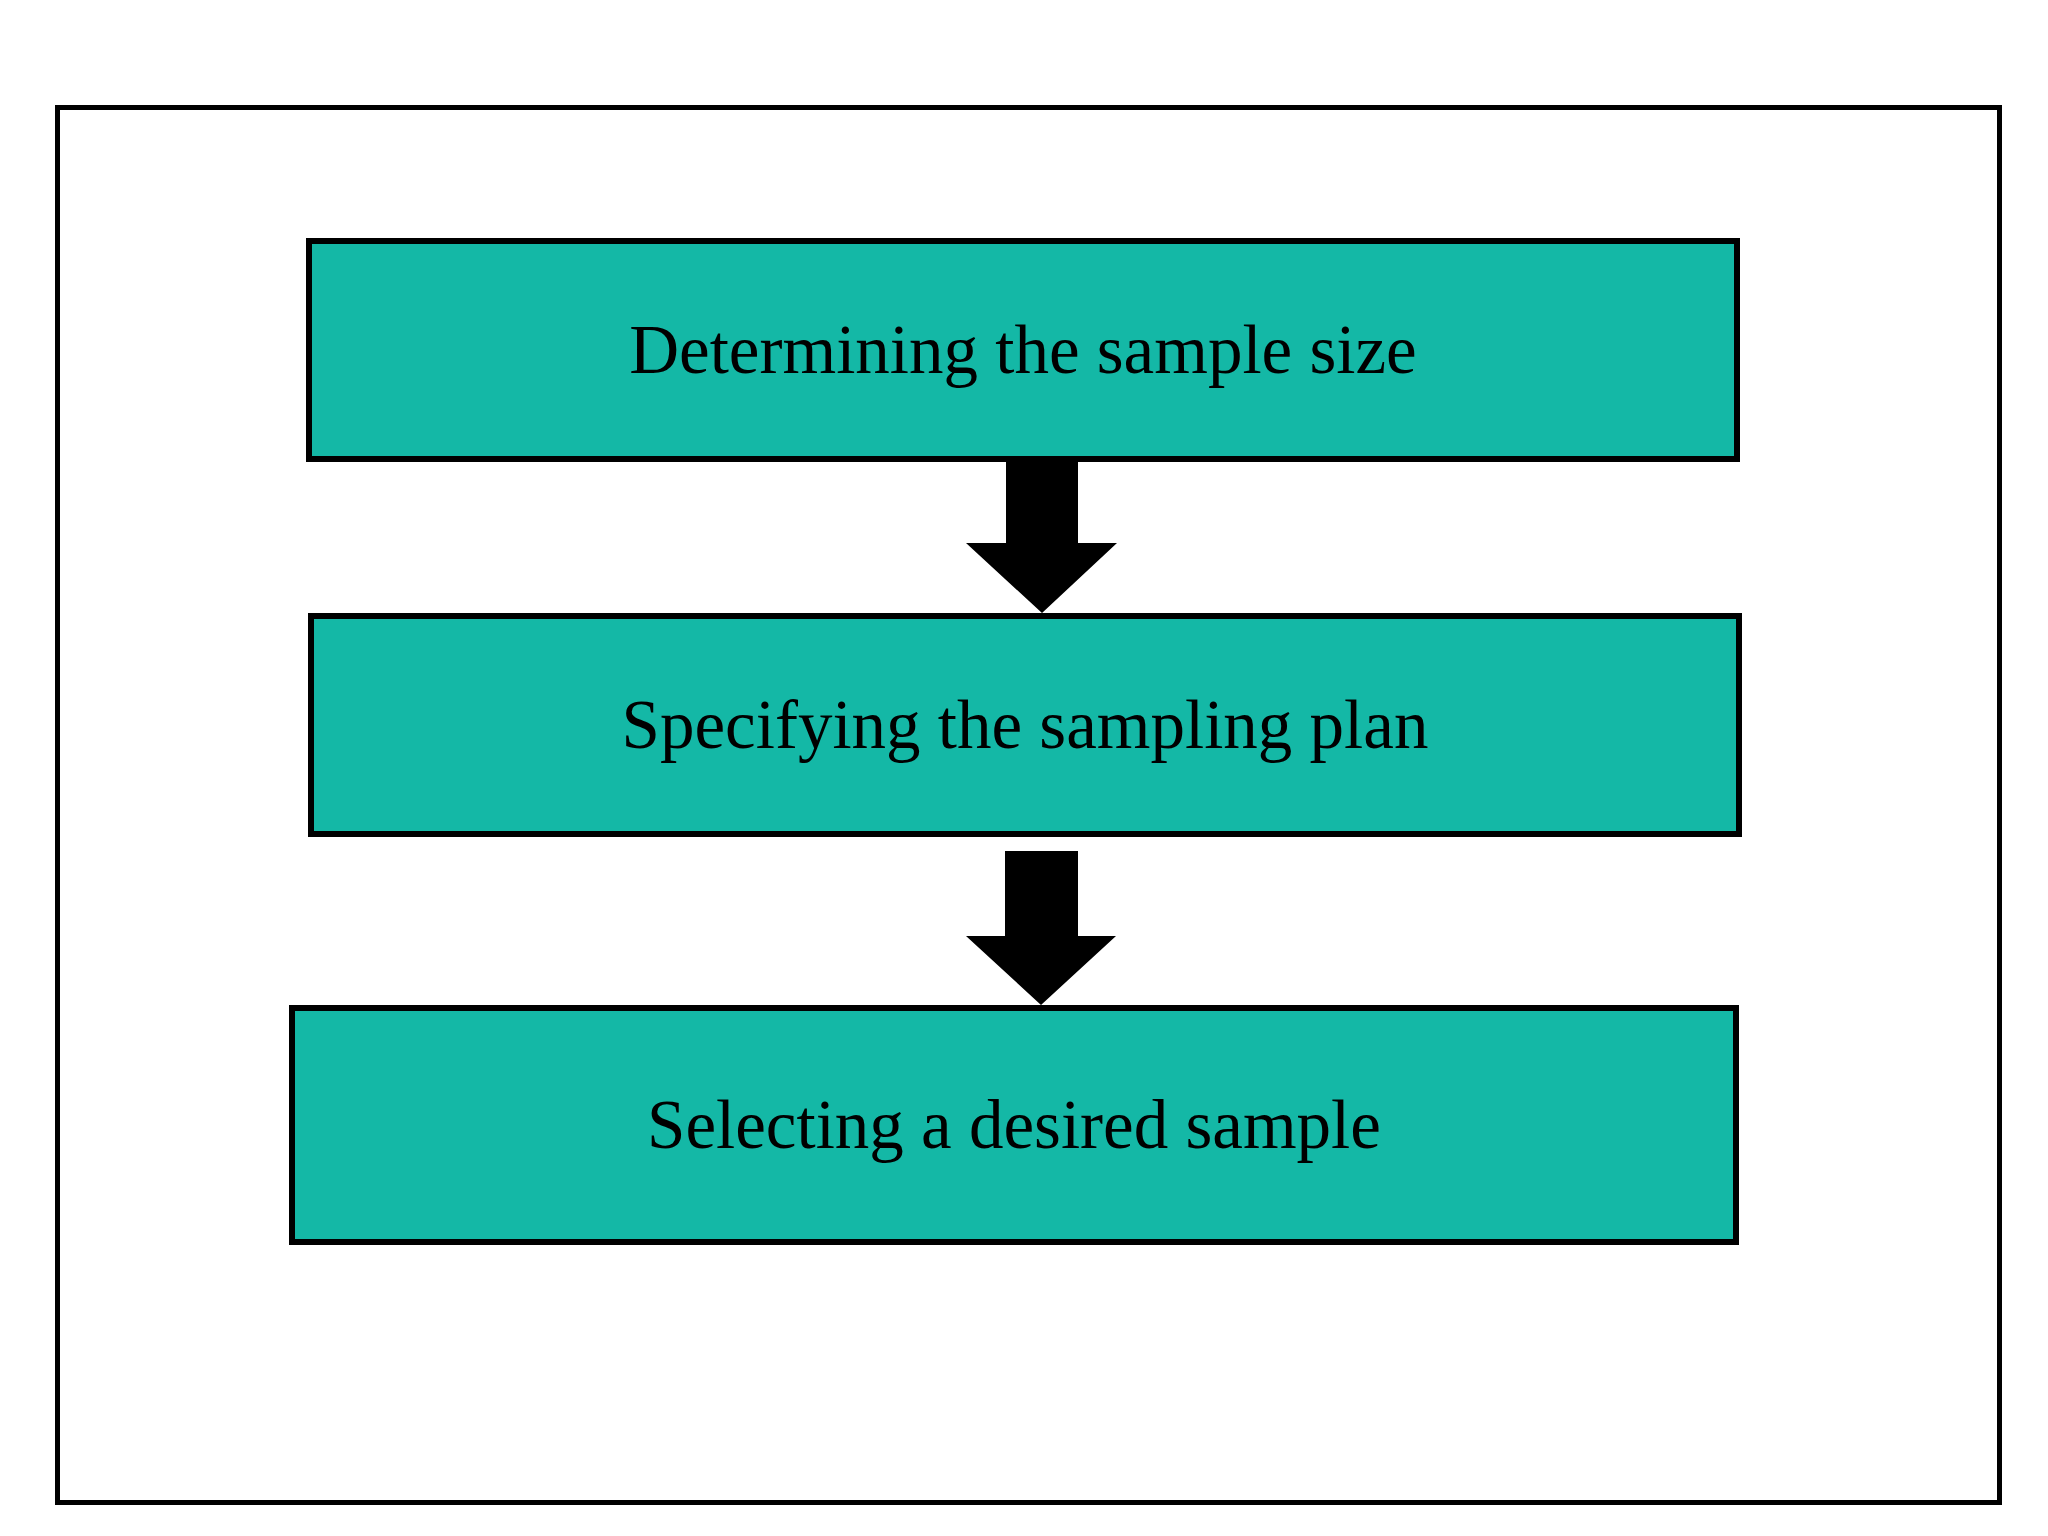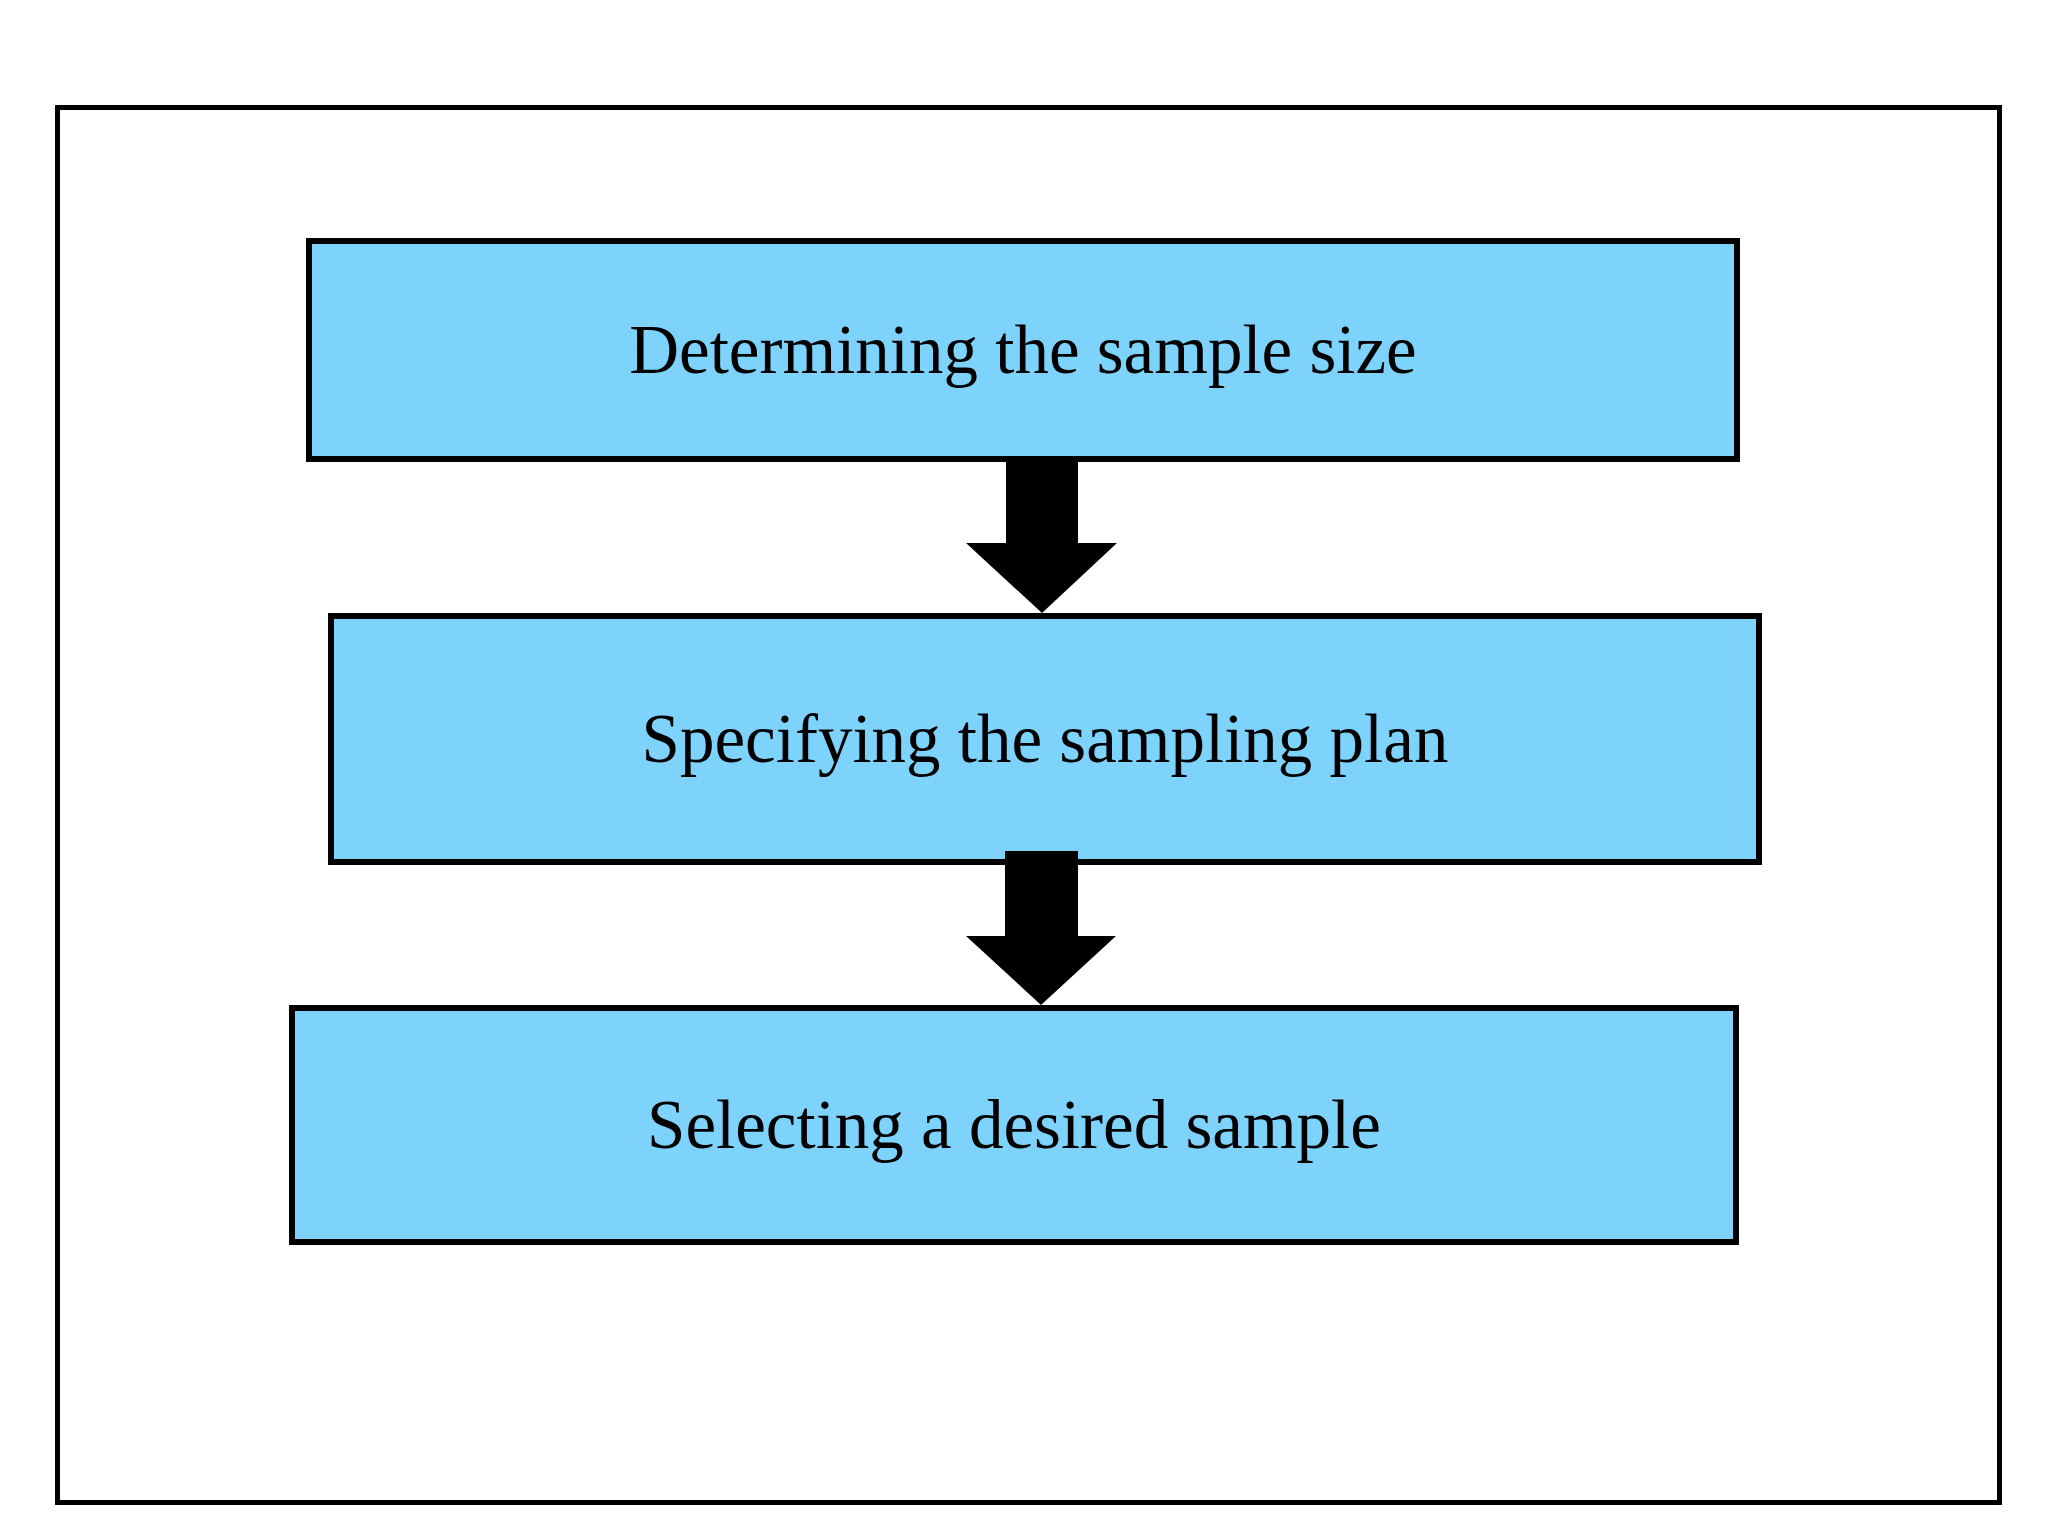--- a/index.html
+++ b/index.html
@@ -23,33 +23,33 @@
     width: 1947px;
     height: 1400px;
     border: 5px solid #000000;
     box-sizing: border-box;
     background: #ffffff;
   }
   .step-box {
     position: absolute;
     border: 6px solid #000000;
     box-sizing: border-box;
-    background: #7dd3fc;
+    background: #14b8a6;
     display: flex;
     align-items: center;
     justify-content: center;
   }
   .step-box .step-label {
     font-size: 69px;
     line-height: 1;
     white-space: nowrap;
     color: #000000;
   }
   .box-1 { left: 306px; top: 238px; width: 1434px; height: 224px; }
-  .box-2 { left: 328px; top: 613px; width: 1434px; height: 252px; }
+  .box-2 { left: 308px; top: 613px; width: 1434px; height: 224px; }
   .box-3 { left: 289px; top: 1005px; width: 1450px; height: 240px; }
   .arrow {
     position: absolute;
     display: block;
   }
   .arrow-1 { left: 960px; top: 458px; width: 162px; height: 155px; }
   .arrow-2 { left: 960px; top: 851px; width: 162px; height: 154px; }
 </style>
 </head>
 <body>

